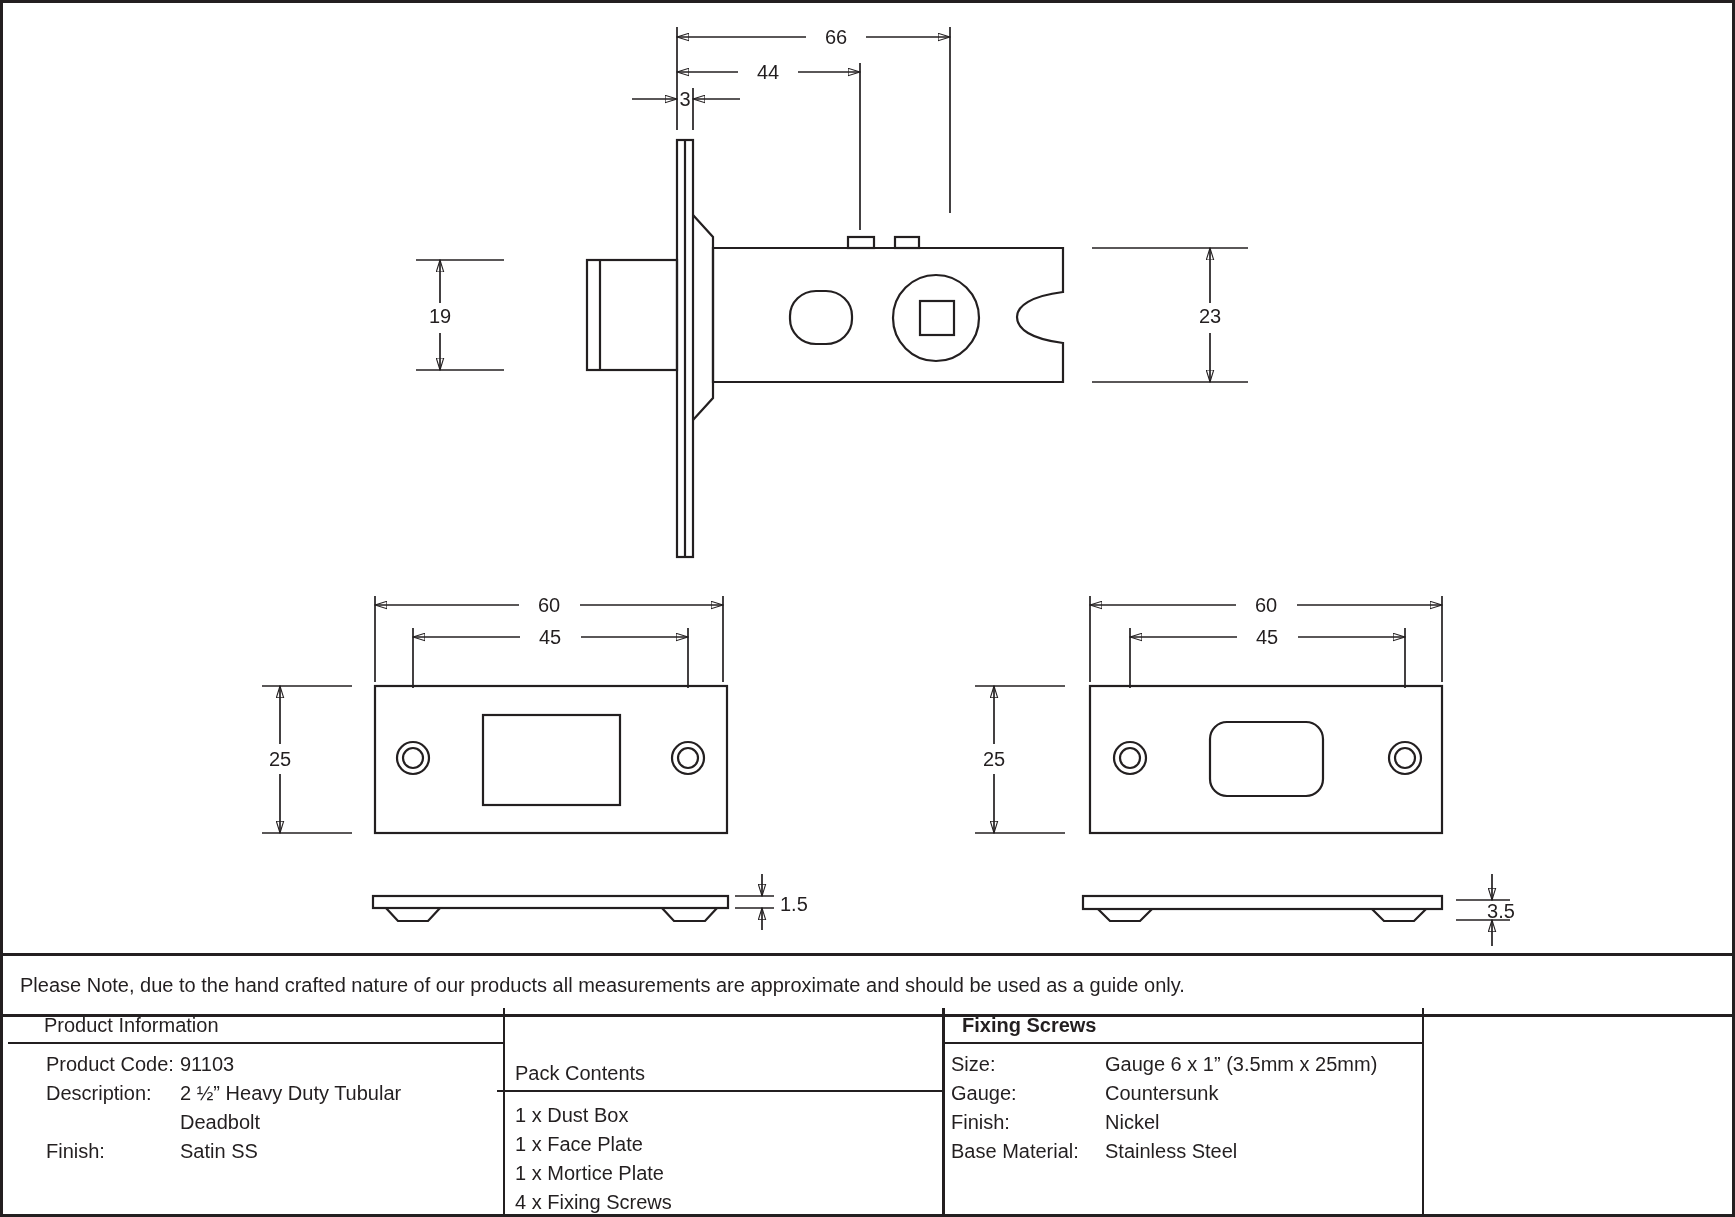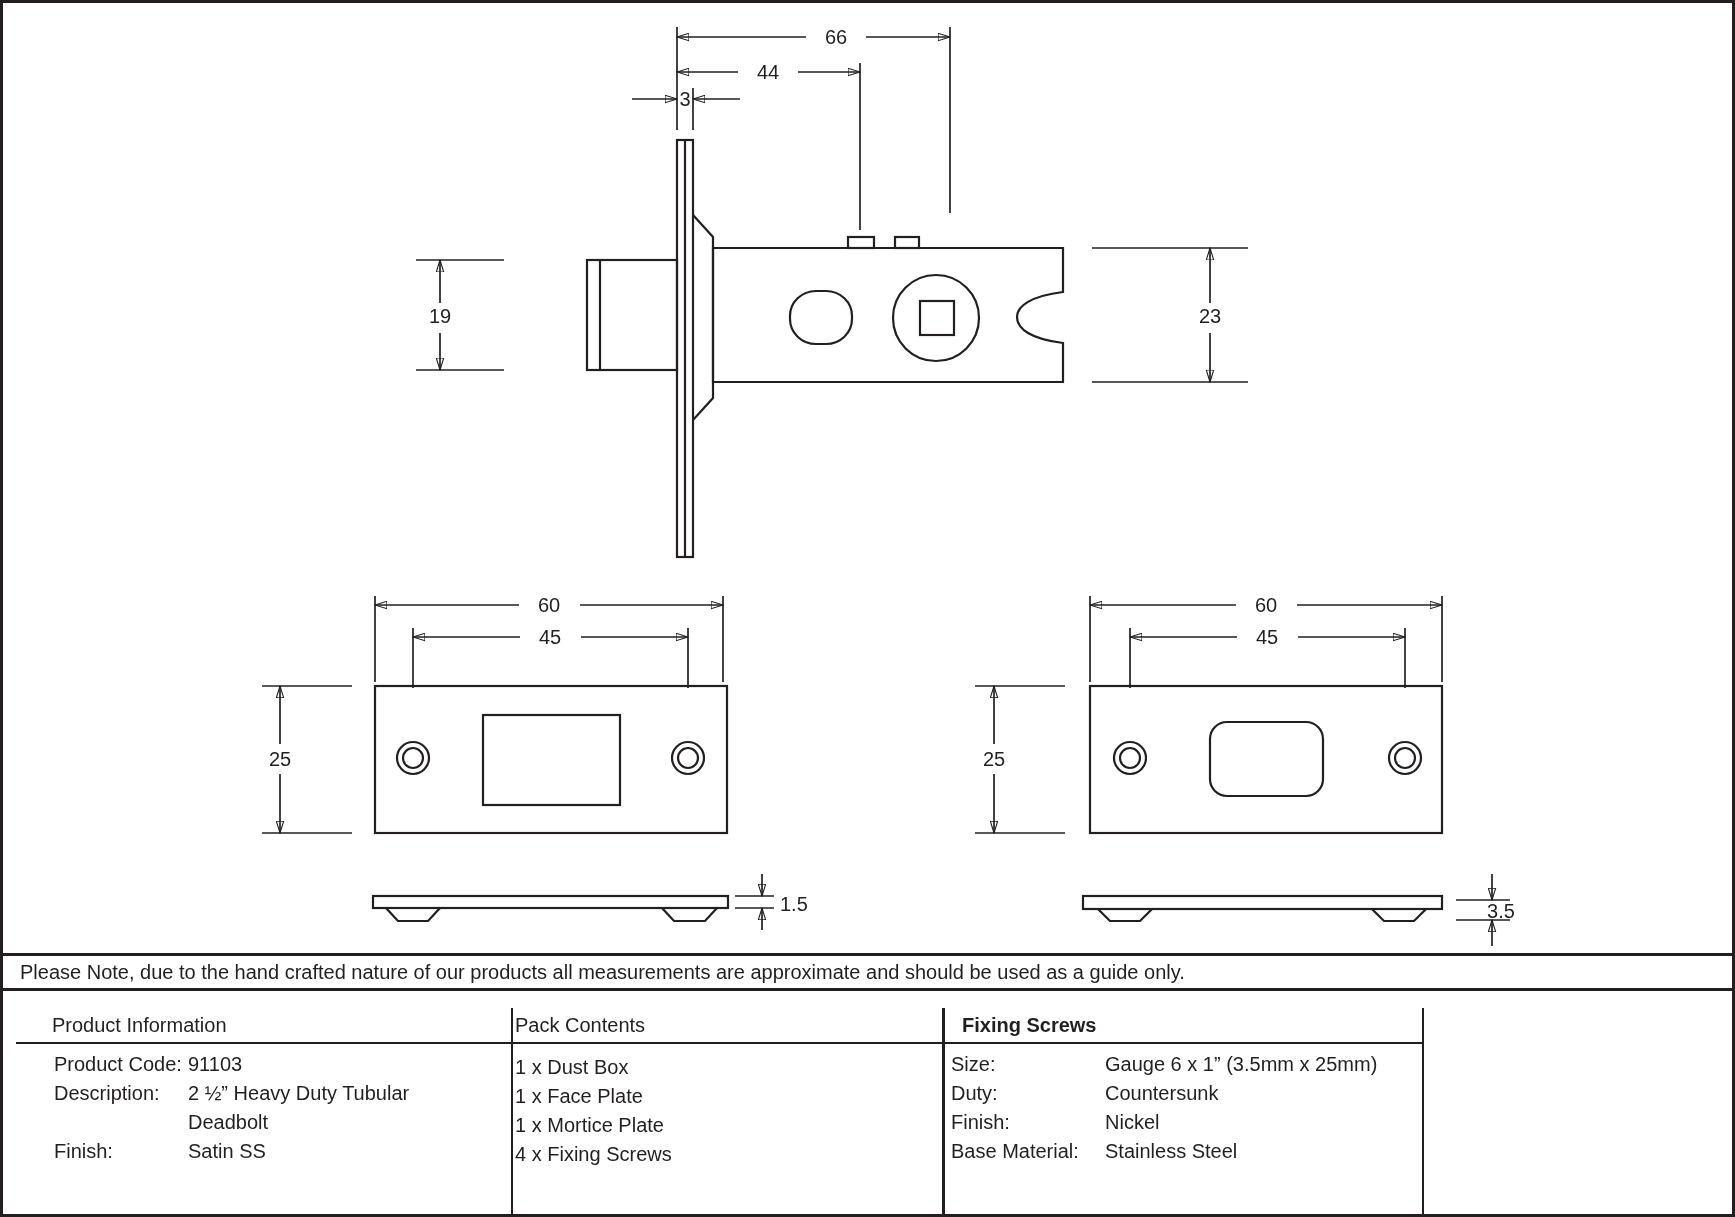--- a/index.html
+++ b/index.html
@@ -4,32 +4,32 @@
 <style>
   html,body{margin:0;padding:0;width:1735px;height:1217px;background:#fff;overflow:hidden;
     font-family:"Liberation Sans", sans-serif;color:#231f20;}
   .page-border{position:absolute;left:0;top:0;width:1729px;height:1211px;border:3px solid #231f20;pointer-events:none;}
   svg text{font-family:"Liberation Sans", sans-serif;font-size:20px;fill:#231f20;}
   svg .dim{text-anchor:middle;}
   svg line, svg path, svg rect, svg circle{stroke:#231f20;fill:none;}
   .thin{stroke-width:1.7;}
   .thick{stroke-width:2.2;}
   
-  .note-row{position:absolute;left:0;top:953px;width:1735px;height:38px;box-sizing:border-box;
+  .note-row{position:absolute;left:0;top:953px;width:1735px;height:64px;box-sizing:border-box;
     border-top:3px solid #231f20;border-bottom:3px solid #231f20;display:flex;align-items:center;
     padding-left:20px;font-size:20px;}
   
   .tcol{position:absolute;top:1008px;height:206px;box-sizing:border-box;}
-  .col1{left:16px;width:497px;border-right:2px solid #231f20;}
+  .col1{left:8px;width:497px;border-right:2px solid #231f20;}
   .col2{left:497px;width:448px;border-right:3px solid #231f20;}
   .col3{left:945px;width:479px;border-right:2px solid #231f20;}
   .logo-cell{left:1424px;width:308px;}
   .thead{height:36px;box-sizing:border-box;border-bottom:2px solid #231f20;display:flex;align-items:center;font-size:20px;}
   .col1 .thead{padding-left:36px;}
-  .col2 .thead{padding-left:18px;}
+  .col2 .thead{padding-left:18px;margin-top:48px;}
   .col3 .thead{padding-left:17px;font-weight:bold;}
   .tbody{padding-top:9px;font-size:20px;}
   .lvrow{display:flex;height:29px;}
   .col1 .lvrow{padding-left:38px;}
   .col1 .lbl{width:134px;flex:none;}
   .col3 .lvrow{padding-left:6px;}
   .col3 .lbl{width:154px;flex:none;}
   .item{height:29px;display:flex;align-items:center;padding-left:18px;}
 </style>
 </head>
@@ -231,21 +231,21 @@
 
 
 <div class="tcol col3">
   <div class="thead">Fixing Screws</div>
   <div class="tbody">
     <div class="lvrow">
       <span class="lbl">Size:</span>
       <span>Gauge 6 x 1” (3.5mm x 25mm)</span>
     </div>
     <div class="lvrow">
-      <span class="lbl">Duty:</span>
+      <span class="lbl">Gauge:</span>
       <span>Countersunk</span>
     </div>
     <div class="lvrow">
       <span class="lbl">Finish:</span>
       <span>Nickel</span>
     </div>
     <div class="lvrow">
       <span class="lbl">Base Material:</span>
       <span>Stainless Steel</span>
     </div>

